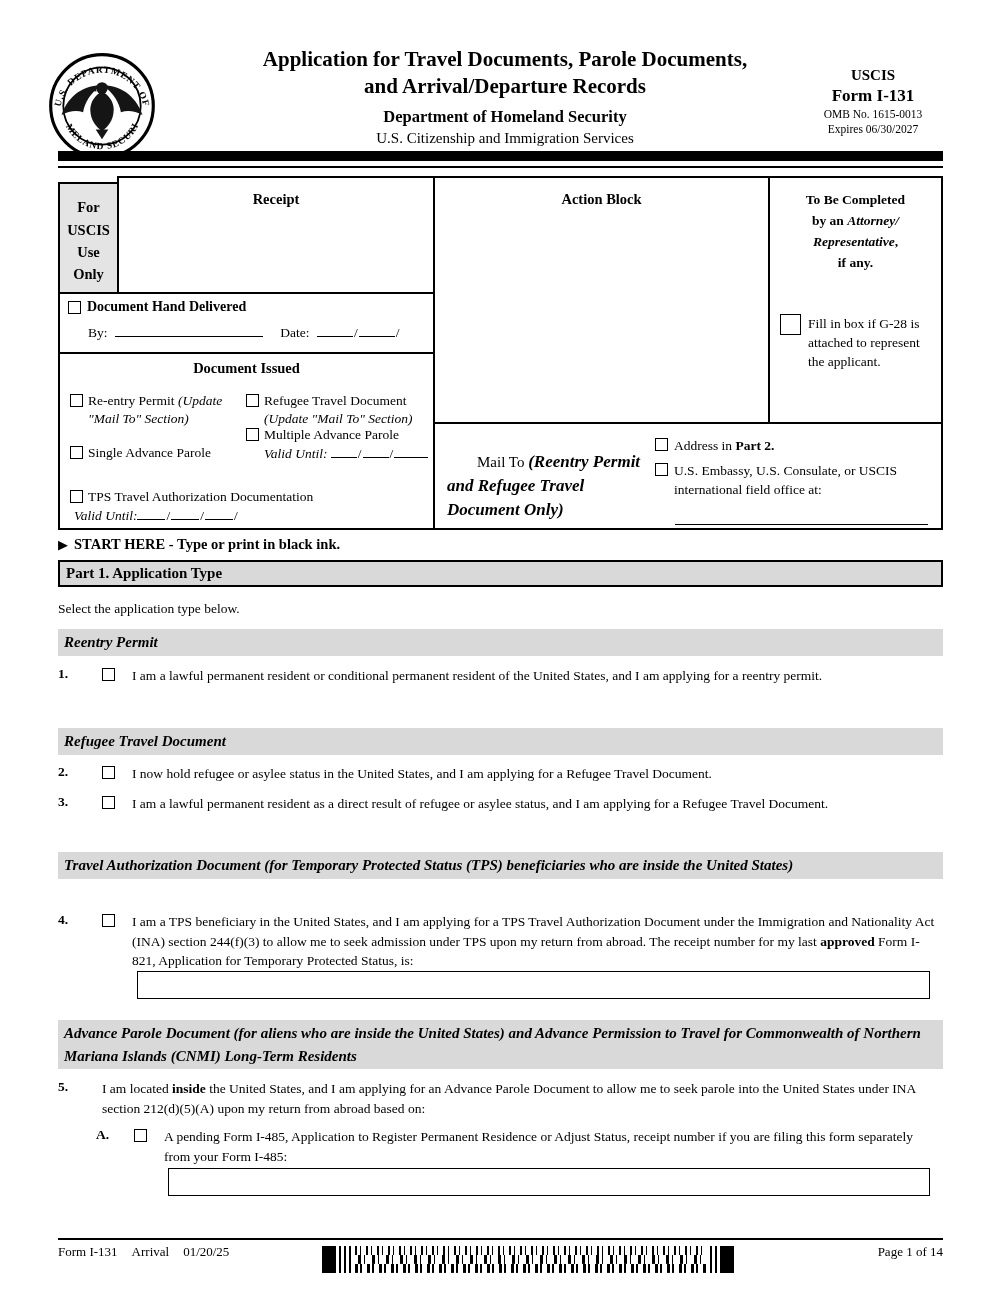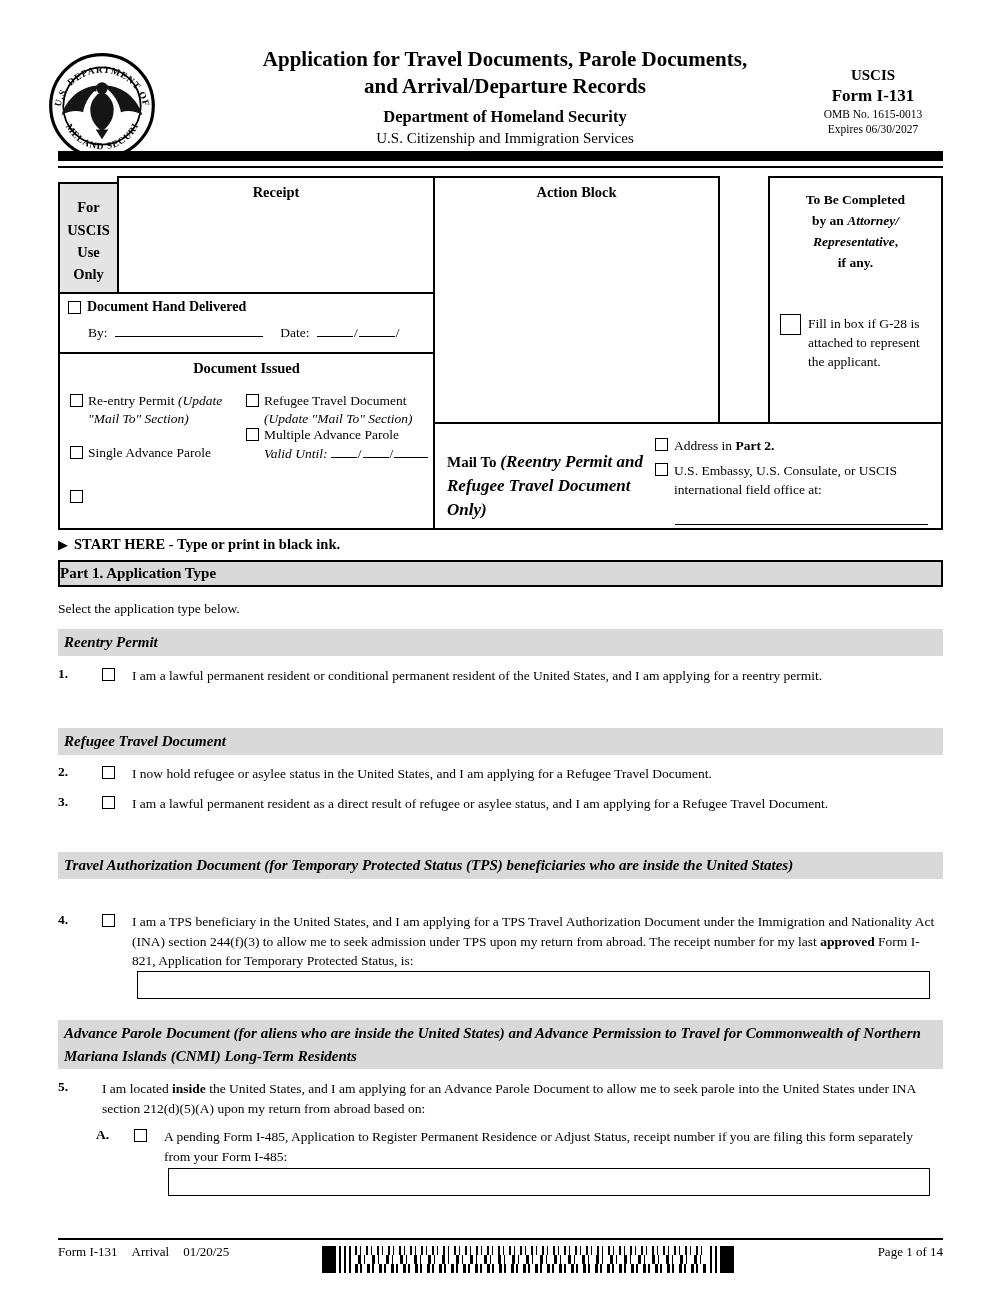--- a/index.html
+++ b/index.html
@@ -12,44 +12,44 @@
   .dept-line{font-size:16.5px;font-weight:bold;margin-top:7px;}
   .agency-line{font-size:15px;margin-top:3px;}
   .form-block{position:absolute;left:798px;top:66px;width:150px;text-align:center;line-height:1.25;}
   .fb-uscis{font-size:15px;font-weight:bold;}
   .fb-form{font-size:17px;font-weight:bold;}
   .fb-small{font-size:11.5px;margin-top:1px;}
   .blackbar{position:absolute;left:58px;width:885px;background:#000;}
   
   .cell{position:absolute;border:2px solid #000;box-sizing:border-box;background:#fff;}
   .cell-gray{background:#e4e4e4;}
-  .cell-title{text-align:center;font-weight:bold;font-size:14.5px;padding-top:6px;}
+  .cell-title{text-align:center;font-weight:bold;font-size:14.5px;padding-top:13px;}
   .useonly{display:flex;flex-direction:column;justify-content:center;align-items:center;
            font-weight:bold;font-size:14.5px;line-height:1.55;}
   .cb{display:inline-block;width:13px;height:13px;border:1.5px solid #000;background:#fff;
       box-sizing:border-box;flex:none;}
   .cbrow{display:flex;align-items:flex-start;}
   .cbrow .cb{margin-right:6px;margin-top:2px;}
   .small-bold{font-weight:bold;font-size:14px;}
   .bodytxt{font-size:13.5px;line-height:1.42;}
   .uline{display:inline-block;border-bottom:1.5px solid #000;height:13px;vertical-align:baseline;}
   .slash{display:inline-block;padding:0 1px;font-size:13.5px;}
   .att-line{text-align:center;font-weight:bold;font-size:13.5px;line-height:1.55;}
   .g28row{display:flex;margin:40px 8px 0 10px;}
   .g28cb{width:19px;height:19px;border:1.5px solid #000;flex:none;margin-right:7px;background:#fff;}
   .di-item{position:absolute;display:flex;font-size:13.5px;line-height:1.35;}
   .di-item .cb{margin-right:5px;margin-top:2px;}
   .note-italic{font-style:italic;}
-  .mailto-label-b{font-weight:bold;font-size:15px;}
+  .mailto-label-b{font-weight:normal;font-size:15px;margin-left:30px;}
   .mailto-label-i{font-weight:bold;font-style:italic;font-size:17px;line-height:1.4;}
   
   .starthere{position:absolute;left:58px;top:536px;font-weight:bold;font-size:14.5px;}
   .part1bar{position:absolute;left:58px;top:560px;width:885px;height:27px;background:#d9d9d9;
             border:2px solid #000;box-sizing:border-box;font-weight:bold;font-size:15px;
-            line-height:22px;}
+            line-height:22px;padding-left:6px;}
   .graybar{position:absolute;left:58px;width:885px;background:#d9d9d9;font-weight:bold;
            font-style:italic;font-size:15px;line-height:1.5;padding:2px 10px 2px 6px;box-sizing:border-box;}
   .item{position:absolute;left:58px;width:878px;display:flex;align-items:flex-start;}
   .item .num{width:44px;font-weight:bold;font-size:13.5px;flex:none;}
   .item .cbwrap{width:30px;flex:none;padding-top:1px;}
   .item .txt{flex:1;font-size:13.5px;line-height:1.45;}
   .inputbox{position:absolute;border:1.5px solid #000;height:28px;background:#fff;box-sizing:border-box;}
   
   .footline{position:absolute;left:58px;top:1238px;width:885px;height:2px;background:#000;}
   .foot-left{position:absolute;left:58px;top:1244px;font-size:13px;}
@@ -117,21 +117,21 @@
     <span>For</span>
     <span>USCIS</span>
     <span>Use</span>
     <span>Only</span>
   </div>
 
   <div class="cell" style="left:117px;top:176px;width:318px;height:118px;">
     <div class="cell-title">Receipt</div>
   </div>
 
-  <div class="cell" style="left:433px;top:176px;width:287px;height:248px;">
+  <div class="cell" style="left:433px;top:176px;width:337px;height:248px;">
     <div class="cell-title">Action Block</div>
   </div>
 
   <div class="cell" style="left:768px;top:176px;width:175px;height:248px;padding-top:12px;">
     <div class="att-line">
       <span>To Be Completed</span></div>
     <div class="att-line">
       <span>by an </span><span class="note-italic">Attorney/</span></div>
     <div class="att-line">
       <span class="note-italic">Representative</span><span>,</span></div>
@@ -174,20 +174,24 @@
     <div class="di-item" style="left:186px;top:72px;width:186px;">
       <span class="cb"></span>
       <span>
         <span>Multiple Advance Parole</span><br>
         <span class="note-italic">Valid Until:</span>
         <span class="uline" style="width:26px;"></span><span class="slash">/</span><span class="uline" style="width:26px;"></span><span class="slash">/</span><span class="uline" style="width:34px;"></span>
       </span>
     </div>
     <div class="di-item" style="left:10px;top:134px;width:350px;">
       <span class="cb"></span>
+      <span>
+        <span>TPS Travel Authorization Documentation</span><br>
+        <span class="note-italic" style="margin-left:-14px;">Valid Until:</span><span class="uline" style="width:28px;"></span><span class="slash">/</span><span class="uline" style="width:28px;"></span><span class="slash">/</span><span class="uline" style="width:28px;"></span><span class="slash">/</span>
+      </span>
     </div>
   </div>
 
   <div class="cell" style="left:433px;top:422px;width:510px;height:108px;">
     <div class="abs" style="left:12px;top:26px;width:198px;">
       <span class="mailto-label-b">Mail To </span><span class="mailto-label-i">(Reentry Permit and Refugee Travel Document Only)</span>
     </div>
     <div class="abs" style="left:220px;top:12px;width:278px;">
       <div class="cbrow bodytxt">
         <span class="cb"></span>

